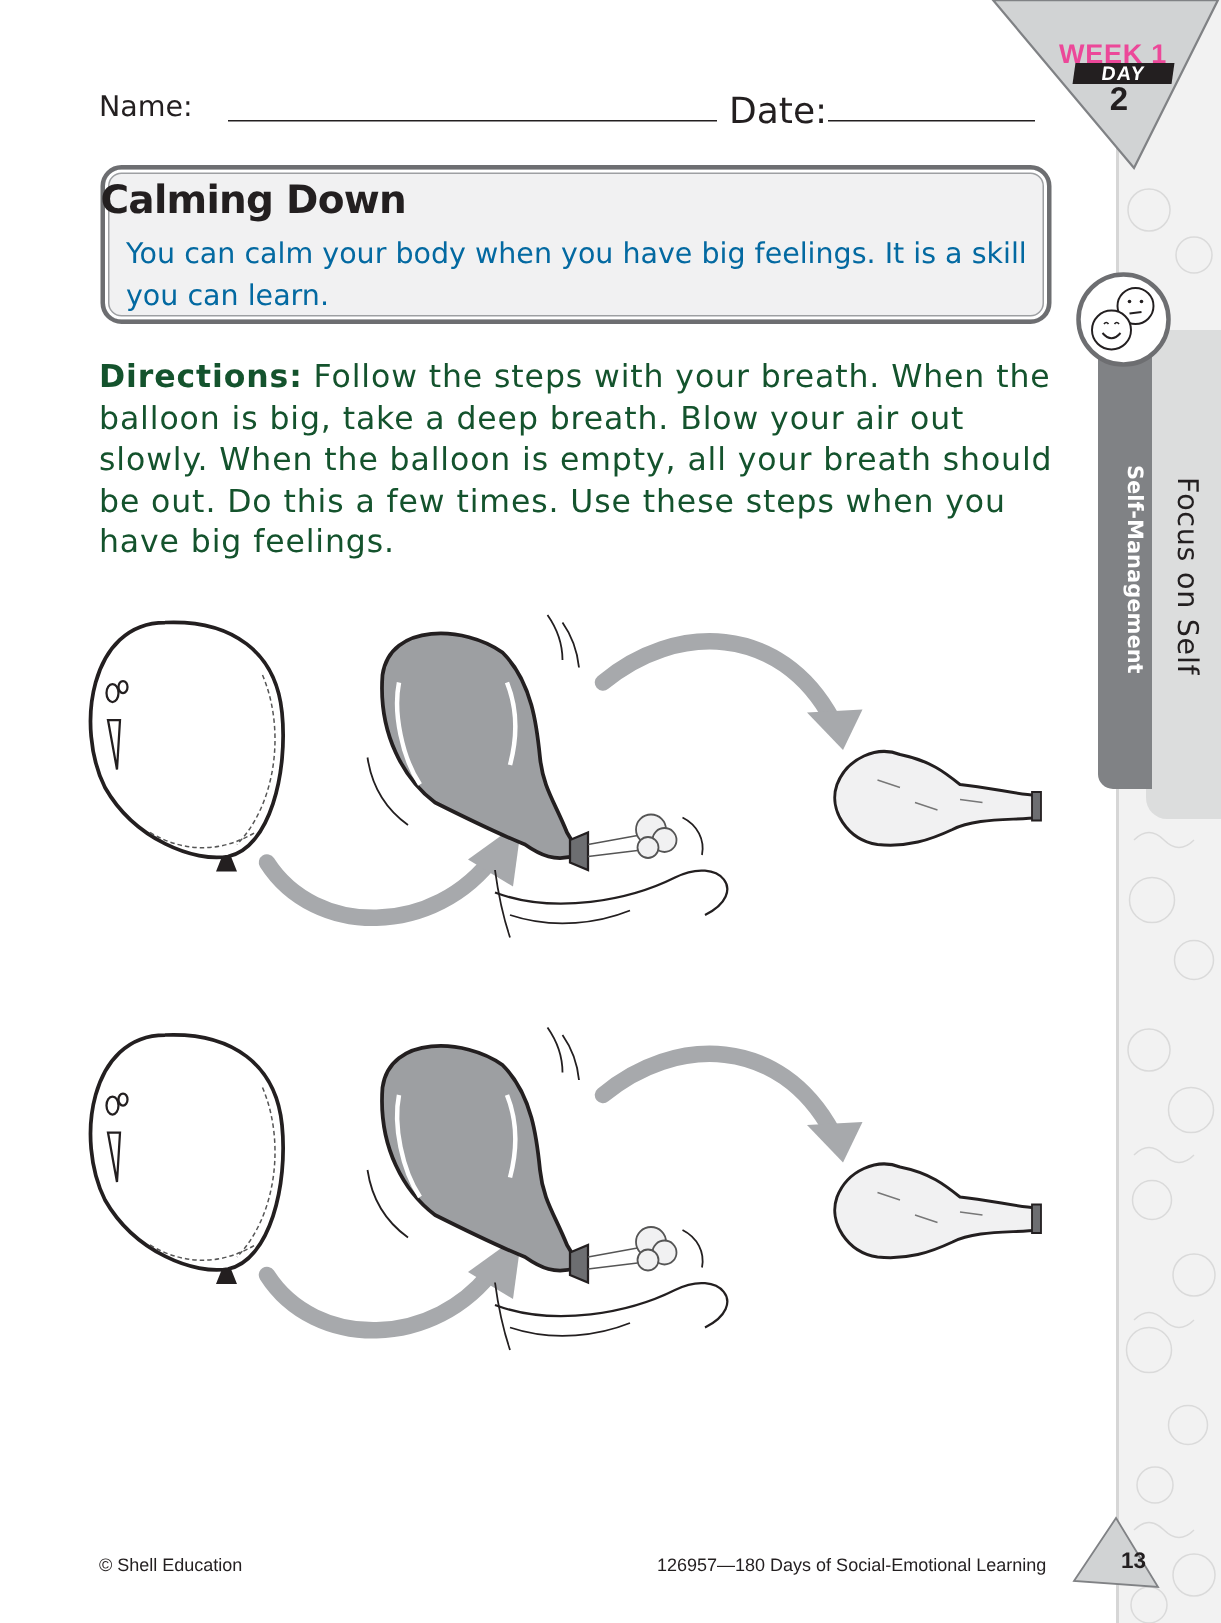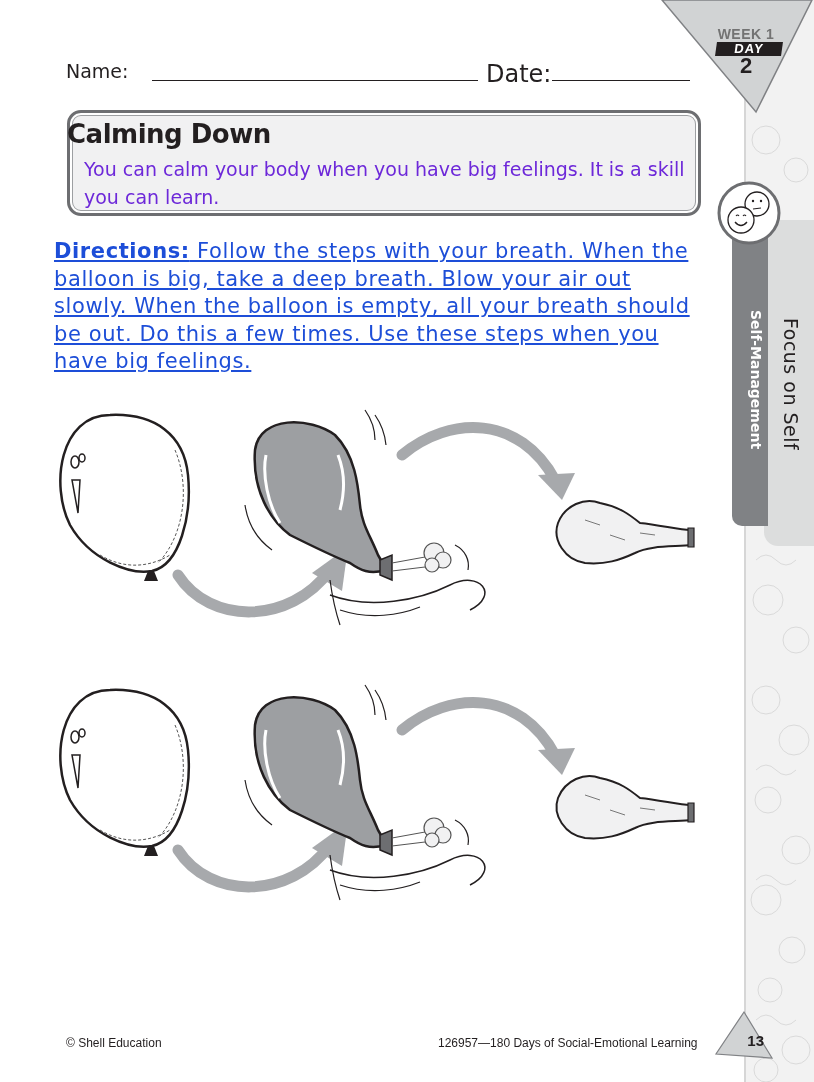--- a/index.html
+++ b/index.html
@@ -5,35 +5,35 @@
   html, body { margin:0; padding:0; }
   body { width:814px; height:1082px; background:#ffffff; position:relative; overflow:hidden; font-family:"DejaVu Sans", sans-serif; color:#231f20; }
 
   
   .side-strip { position:absolute; left:744px; top:0; width:70px; height:1082px; background:#f2f2f2; border-left:2px solid #d6d6d6; }
   .side-strip svg { position:absolute; left:0; top:0; }
 
   
   .week-tri { position:absolute; left:660px; top:0; width:154px; height:115px; }
   .week-tri svg { position:absolute; left:0; top:0; }
-  .week-label { position:absolute; left:706px; top:26px; width:80px; text-align:center; font-family:"Liberation Sans", sans-serif; font-weight:bold; font-size:14px; color:#737373; letter-spacing:0.5px; }
+  .week-label { position:absolute; left:706px; top:26px; width:80px; text-align:left; font-family:"Liberation Sans", sans-serif; font-weight:bold; font-size:18px; color:#ec4899; letter-spacing:0.5px; }
   .day-bar { position:absolute; left:716px; top:42px; width:66px; height:14px; background:#231f20; color:#fff; font-family:"Liberation Sans", sans-serif; font-weight:bold; font-size:13px; line-height:14px; text-align:center; letter-spacing:1px; transform:skewX(-8deg); }
   .day-num { position:absolute; left:726px; top:55px; width:40px; text-align:center; font-family:"Liberation Sans", sans-serif; font-weight:bold; font-size:22px; line-height:22px; color:#231f20; }
   .name-label { position:absolute; left:66px; top:60px; font-size:19px; }
   .name-line { position:absolute; left:152px; top:80px; width:326px; border-bottom:1.5px solid #231f20; }
   .date-label { position:absolute; left:486px; top:60px; font-size:24px; }
   .date-line { position:absolute; left:552px; top:80px; width:138px; border-bottom:1.5px solid #231f20; }
 
   
   .title-box { position:absolute; left:67px; top:110px; width:634px; height:106px; border:3px solid #6d6e71; border-radius:14px; background:#f1f1f2; box-shadow: inset 0 0 0 2px #fff, inset 0 0 0 3px #9d9fa2; box-sizing:border-box; }
   .title-text { position:absolute; left:67px; top:119px; width:634px; text-align:left; font-family:"DejaVu Sans", sans-serif; font-weight:bold; font-size:26px; color:#231f20; letter-spacing:-0.5px; }
-  .title-desc { position:absolute; left:84px; top:155px; width:612px; font-family:"DejaVu Sans", sans-serif; font-size:19px; line-height:28px; color:#6d28d9; }
-
-  
-  .directions { position:absolute; left:54px; top:238px; width:640px; font-family:"DejaVu Sans", sans-serif; font-size:21px; line-height:27.5px; color:#1d4ed8; letter-spacing:0.6px;text-decoration:underline; }
+  .title-desc { position:absolute; left:84px; top:155px; width:612px; font-family:"DejaVu Sans", sans-serif; font-size:19px; line-height:28px; color:#0369a1; }
+
+  
+  .directions { position:absolute; left:66px; top:238px; width:640px; font-family:"DejaVu Sans", sans-serif; font-size:21px; line-height:27.5px; color:#14532d; letter-spacing:0.6px; }
   .directions b { font-weight:bold; }
 
   
   .tab-light { position:absolute; left:764px; top:220px; width:50px; height:326px; background:#dcdddd; border-radius:0 0 0 14px; }
   .tab-dark { position:absolute; left:732px; top:218px; width:36px; height:308px; background:#808285; border-radius:0 0 0 10px; }
   .tab-focus { position:absolute; left:772px; top:318px; width:30px; height:150px; writing-mode:vertical-rl; font-family:"DejaVu Sans", sans-serif; font-size:19px; color:#231f20; letter-spacing:0.5px; }
   .tab-selfmgmt { position:absolute; left:736px; top:310px; width:28px; height:170px; writing-mode:vertical-rl; font-family:"DejaVu Sans", sans-serif; font-weight:bold; font-size:14px; color:#ffffff; }
   .faces-icon { position:absolute; left:716px; top:180px; width:66px; height:66px; }
 
   

